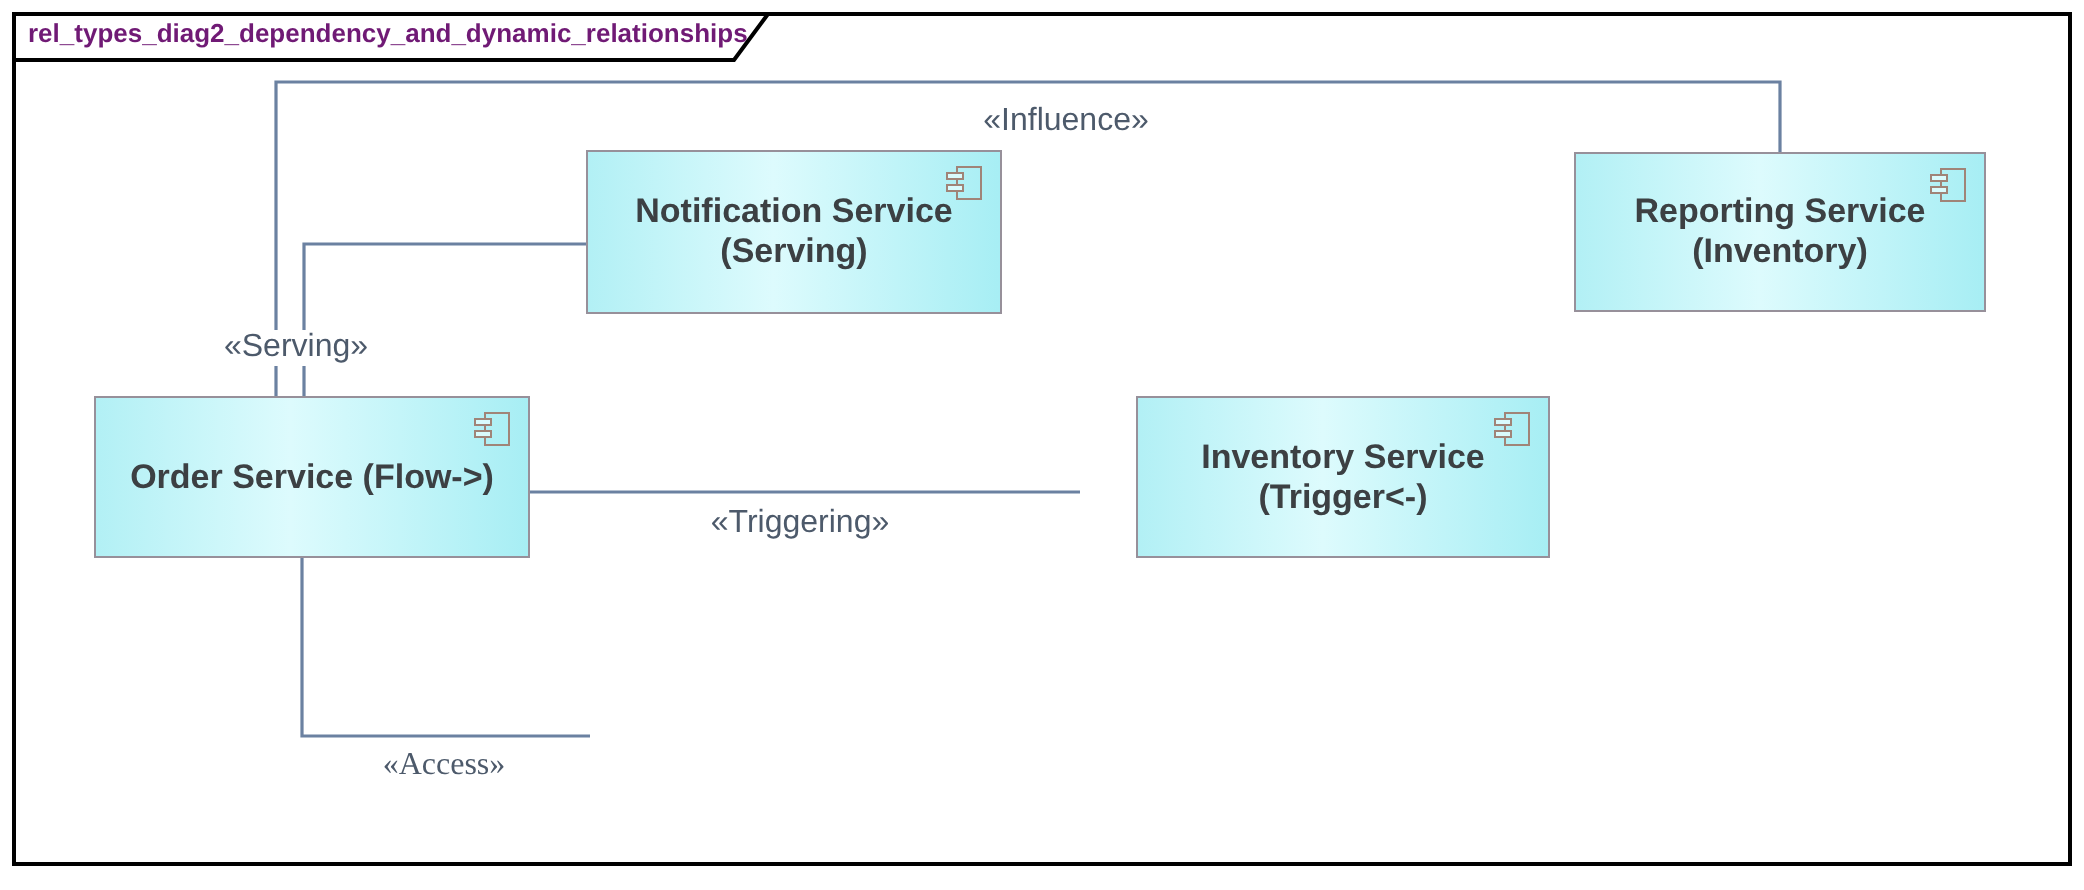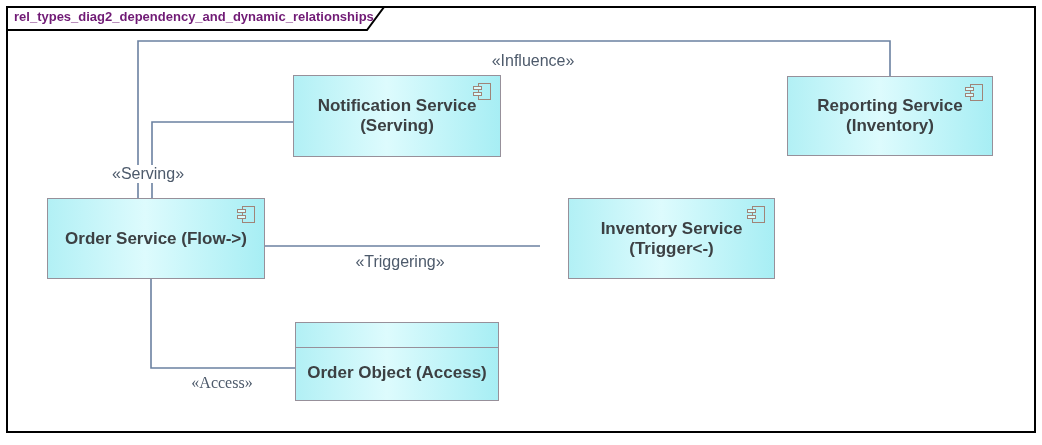--- a/index.html
+++ b/index.html
@@ -115,23 +115,19 @@
   <div class="node comp" style="left:47px; top:198px; width:218px; height:81px;">
     <span class="comp-icon"></span>
     <div class="node-label">Order Service (Flow-&gt;)</div>
   </div>
 
   <div class="node comp" style="left:540px; top:198px; width:207px; height:81px;margin-left:28px;">
     <span class="comp-icon"></span>
     <div class="node-label">Inventory Service (Trigger&lt;-)</div>
   </div>
 
-  <div class="node obj" style="left:295px; top:322px; width:204px; height:79px;">
-    <div class="band"></div>
-    <div class="node-label">Order Object (Access)</div>
-  </div>
 
   <div class="conn-label" style="left:533px; top:52px;">«Influence»</div>
   <div class="conn-label" style="left:148px; top:165px;">«Serving»</div>
   <div class="conn-label" style="left:400px; top:253px;">«Triggering»</div>
   <div class="conn-label" style="left:222px; top:374px;font-family:Liberation Serif, serif;">«Access»</div>
 
 </div>
 
 </body></html>

